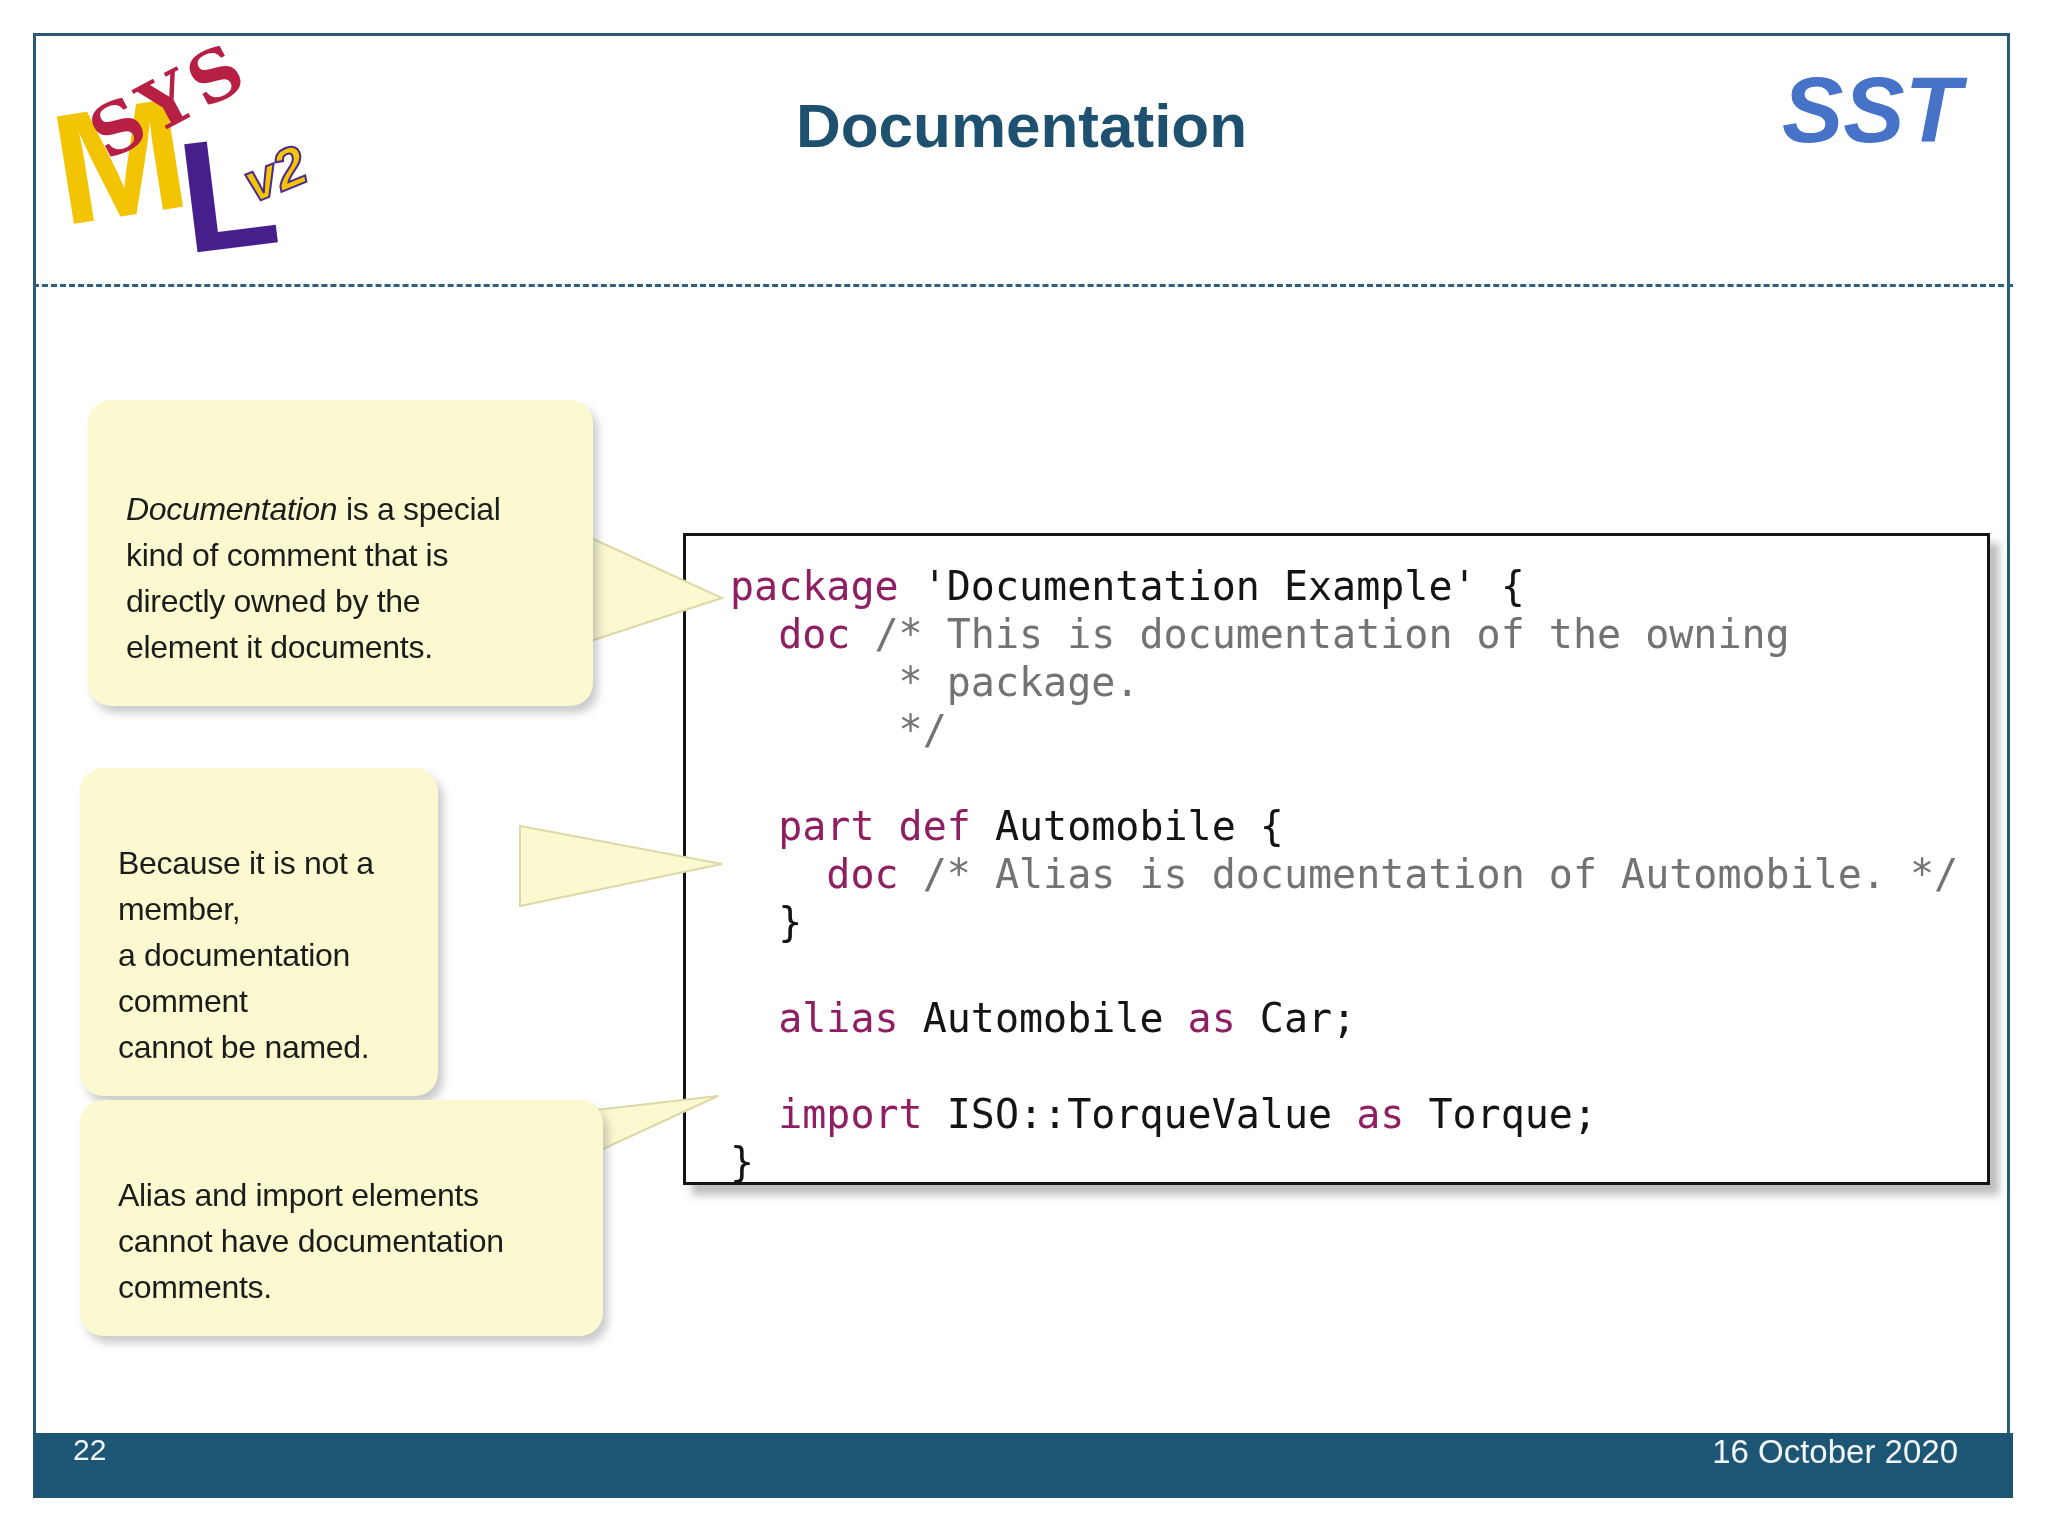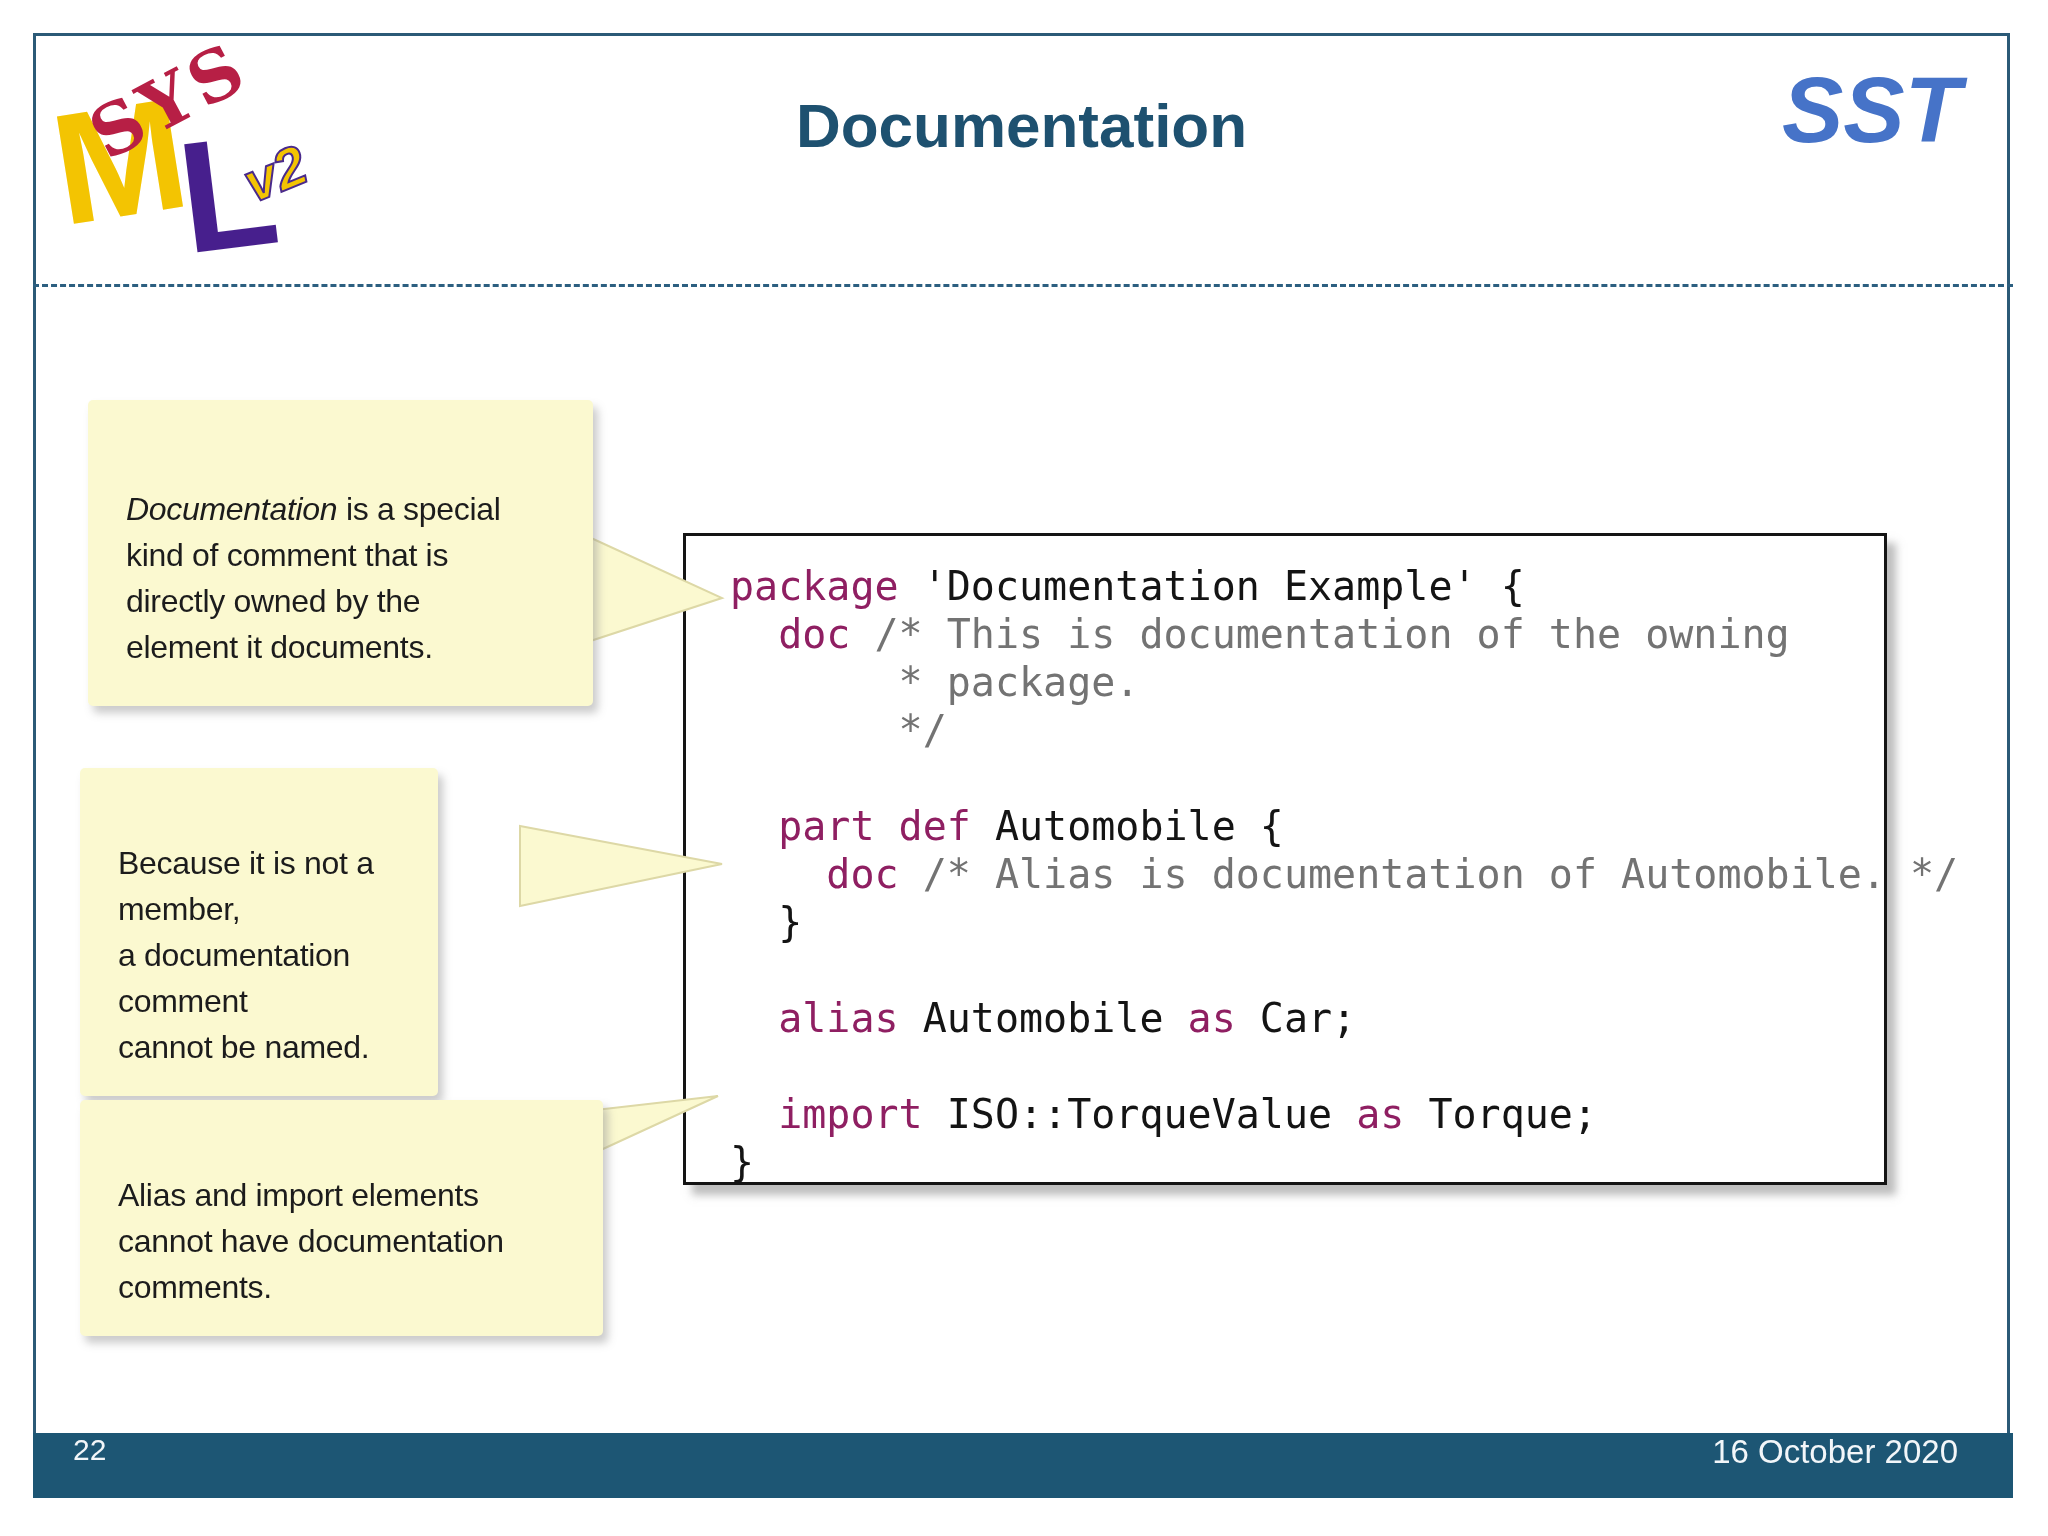--- a/index.html
+++ b/index.html
@@ -41,37 +41,37 @@
     position:absolute;left:1782px;top:58px;font-size:92px;font-weight:bold;
     font-style:italic;color:#4673c8;
   }
   
   .divider{
     position:absolute;left:33px;top:284px;width:1980px;height:0;
     border-top:3px dashed #2c5f80;
   }
   
   .codebox{
-    position:absolute;left:683px;top:533px;width:1204px;height:652px;
+    position:absolute;left:683px;top:533px;width:1307px;height:652px;
     background:#ffffff;border:3px solid #141414;box-sizing:border-box;
     box-shadow:9px 10px 8px rgba(125,125,125,.5);
     padding:26px 0 0 44px;
     font-family:"DejaVu Sans Mono",monospace;font-size:40px;line-height:48px;
     color:#141414;
   }
   .code-line{white-space:pre;}
   .tok-k{color:#8f1f62;}
   .tok-c{color:#737373;}
   .tok-p{color:#141414;}
   
   .tails{position:absolute;left:0;top:0;width:2048px;height:1536px;pointer-events:none;}
   .tails polygon{fill:#fbf9d0;stroke:#ddd8a6;stroke-width:2;}
   
   .callout{
-    position:absolute;background:#fbf9d0;border-radius:5px;
+    position:absolute;background:#fbf9d0;border-radius:23px;
     box-shadow:5px 7px 9px rgba(140,140,140,.45);
     color:#1c1c1c;font-size:32px;line-height:46px;letter-spacing:-0.3px;
     white-space:pre-line;box-sizing:border-box;
   }
   .callout .lead{font-style:italic;}
   .callout-1{left:88px;top:400px;width:505px;padding:40px 28px 36px 38px;}
   .callout-2{left:80px;top:768px;width:358px;padding:26px 26px 26px 38px;}
   .callout-3{left:80px;top:1100px;width:523px;padding:26px 26px 26px 38px;}
   
   .footer{

